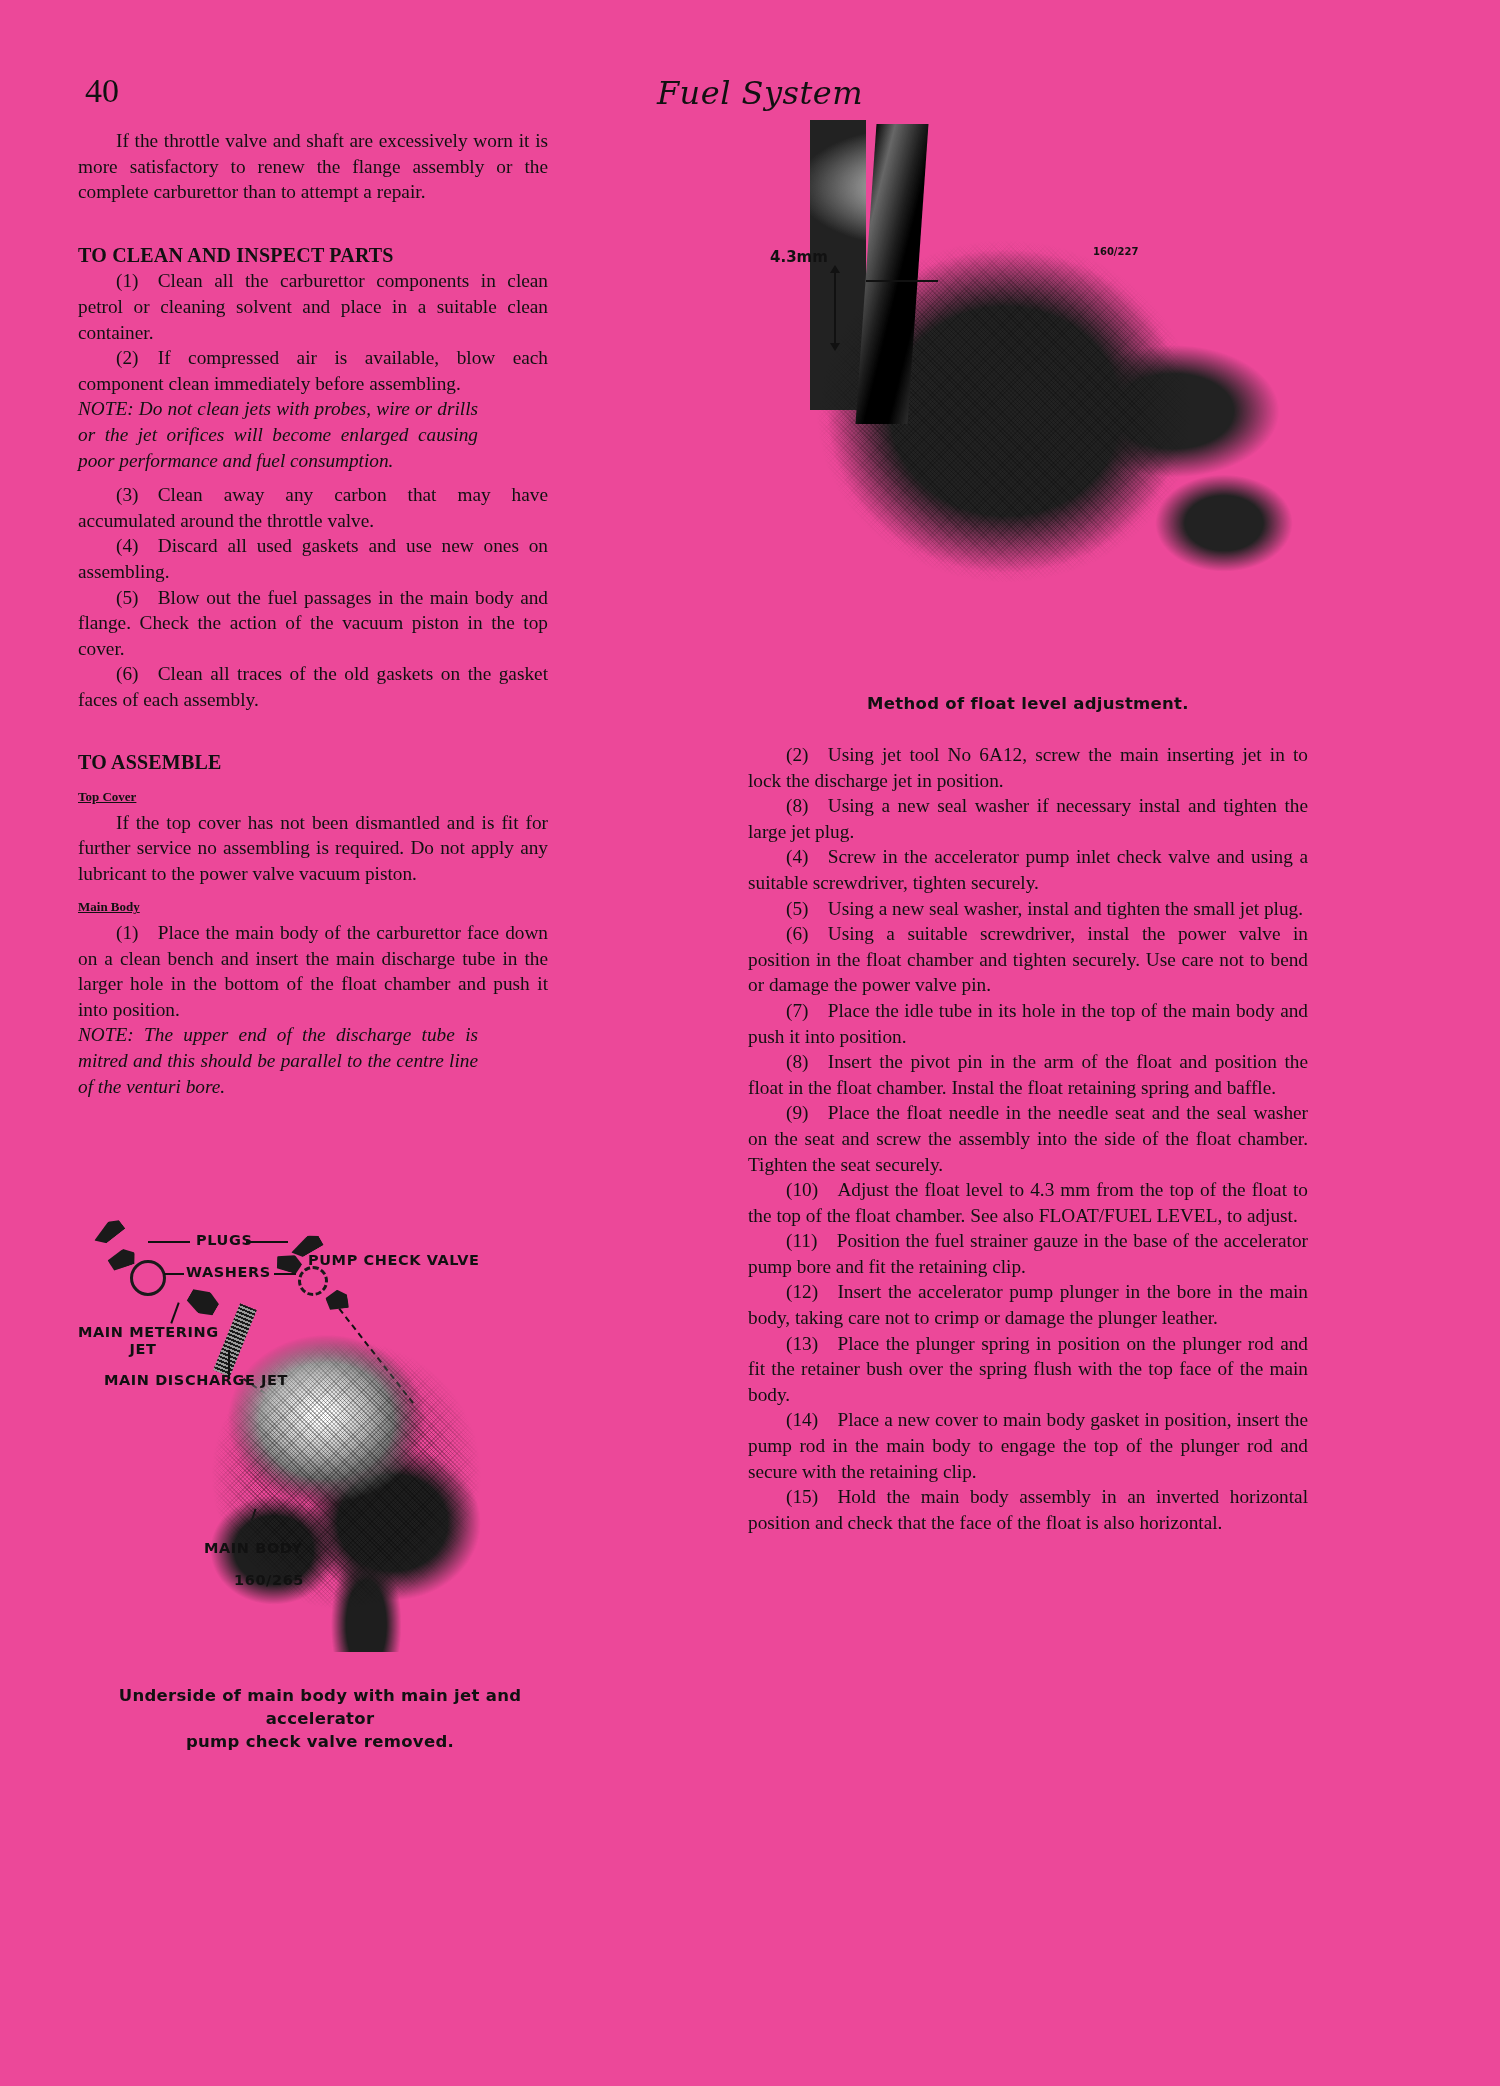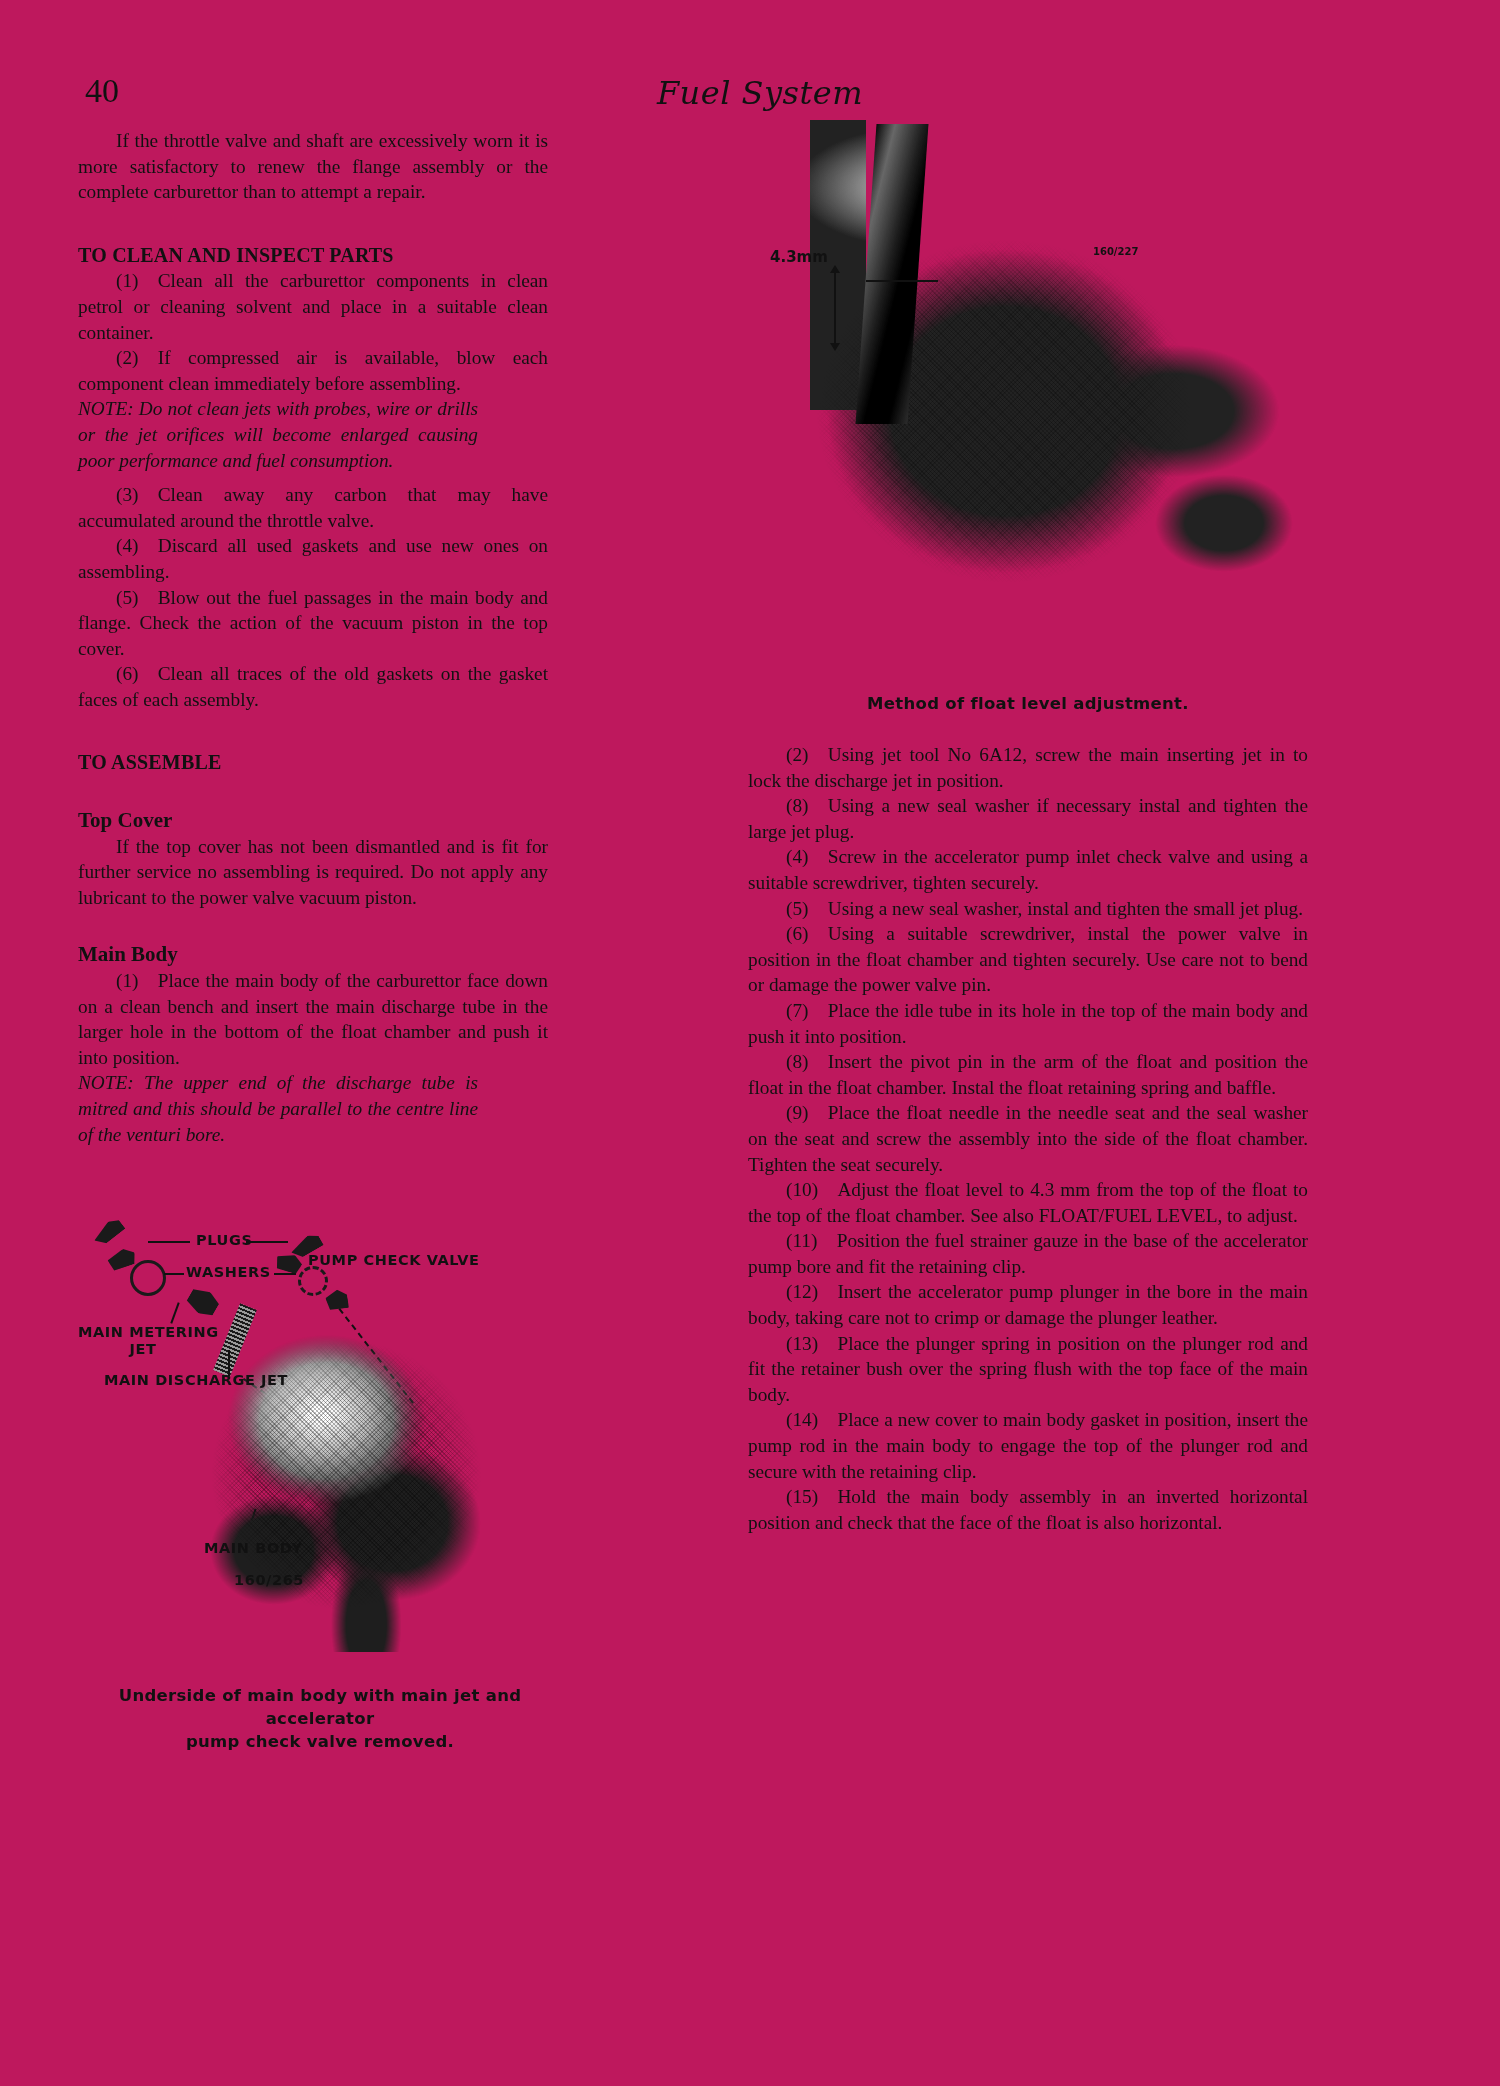--- a/index.html
+++ b/index.html
@@ -5,21 +5,21 @@
   html,body{margin:0;padding:0;background:#fff;}
   body{
     width:1500px;height:2086px;
     font-family:"Liberation Serif", serif;
     color:#111;
     position:relative;
     overflow:hidden;
   }
   .page{
     position:absolute;inset:0;
-    background:#be185d;
+    background:#ec4899;
   }
   
   .hdr{
     position:absolute;left:0;right:0;top:72px;height:48px;
   }
   .hdr .pageno{
     position:absolute;left:85px;top:0;
     font-size:34px;font-family:"Liberation Serif",serif;
   }
   .hdr .title{
@@ -44,23 +44,24 @@
   .ind{text-indent:38px;}
   .num{text-indent:38px;}
   h3.sec{
     margin:38px 0 0 0;
     font-size:20px;
     font-weight:bold;
     letter-spacing:.2px;
     font-family:Liberation Serif, serif;
   }
   h4.sub{
-    margin:32px 0 0 0;
-    font-size:21px;
+    margin:8px 0 0 0;
+    font-size:13px;
     font-weight:bold;
+    text-decoration:underline;
   }
   .note{
     font-style:italic;
     margin:6px 0 0 42px;
     width:400px;
     text-align:justify;
     font-size:19.3px;
     line-height:25.6px;
   }
   .gap{height:9px;}

